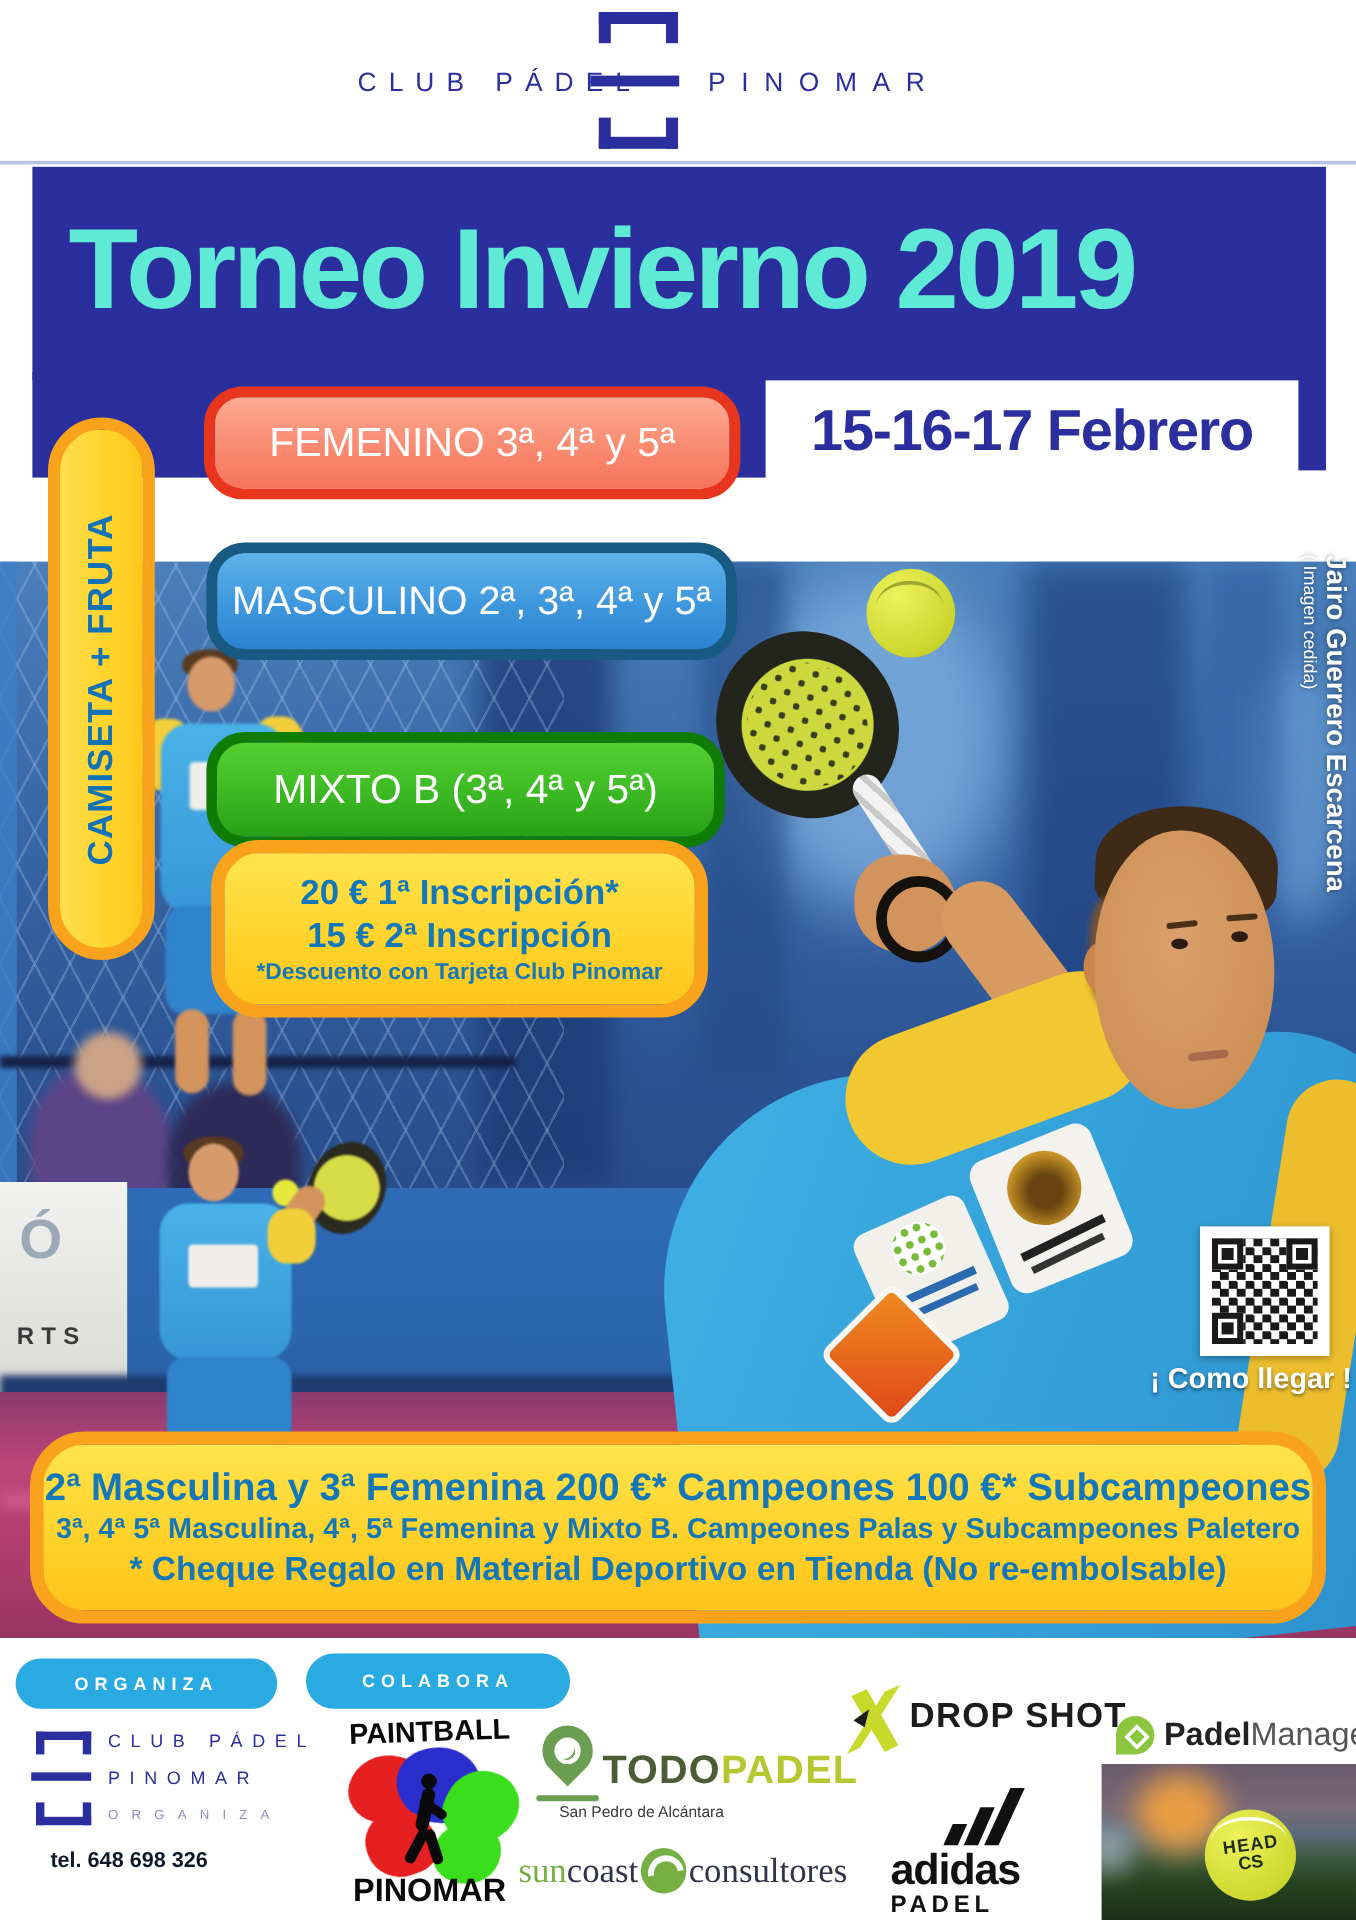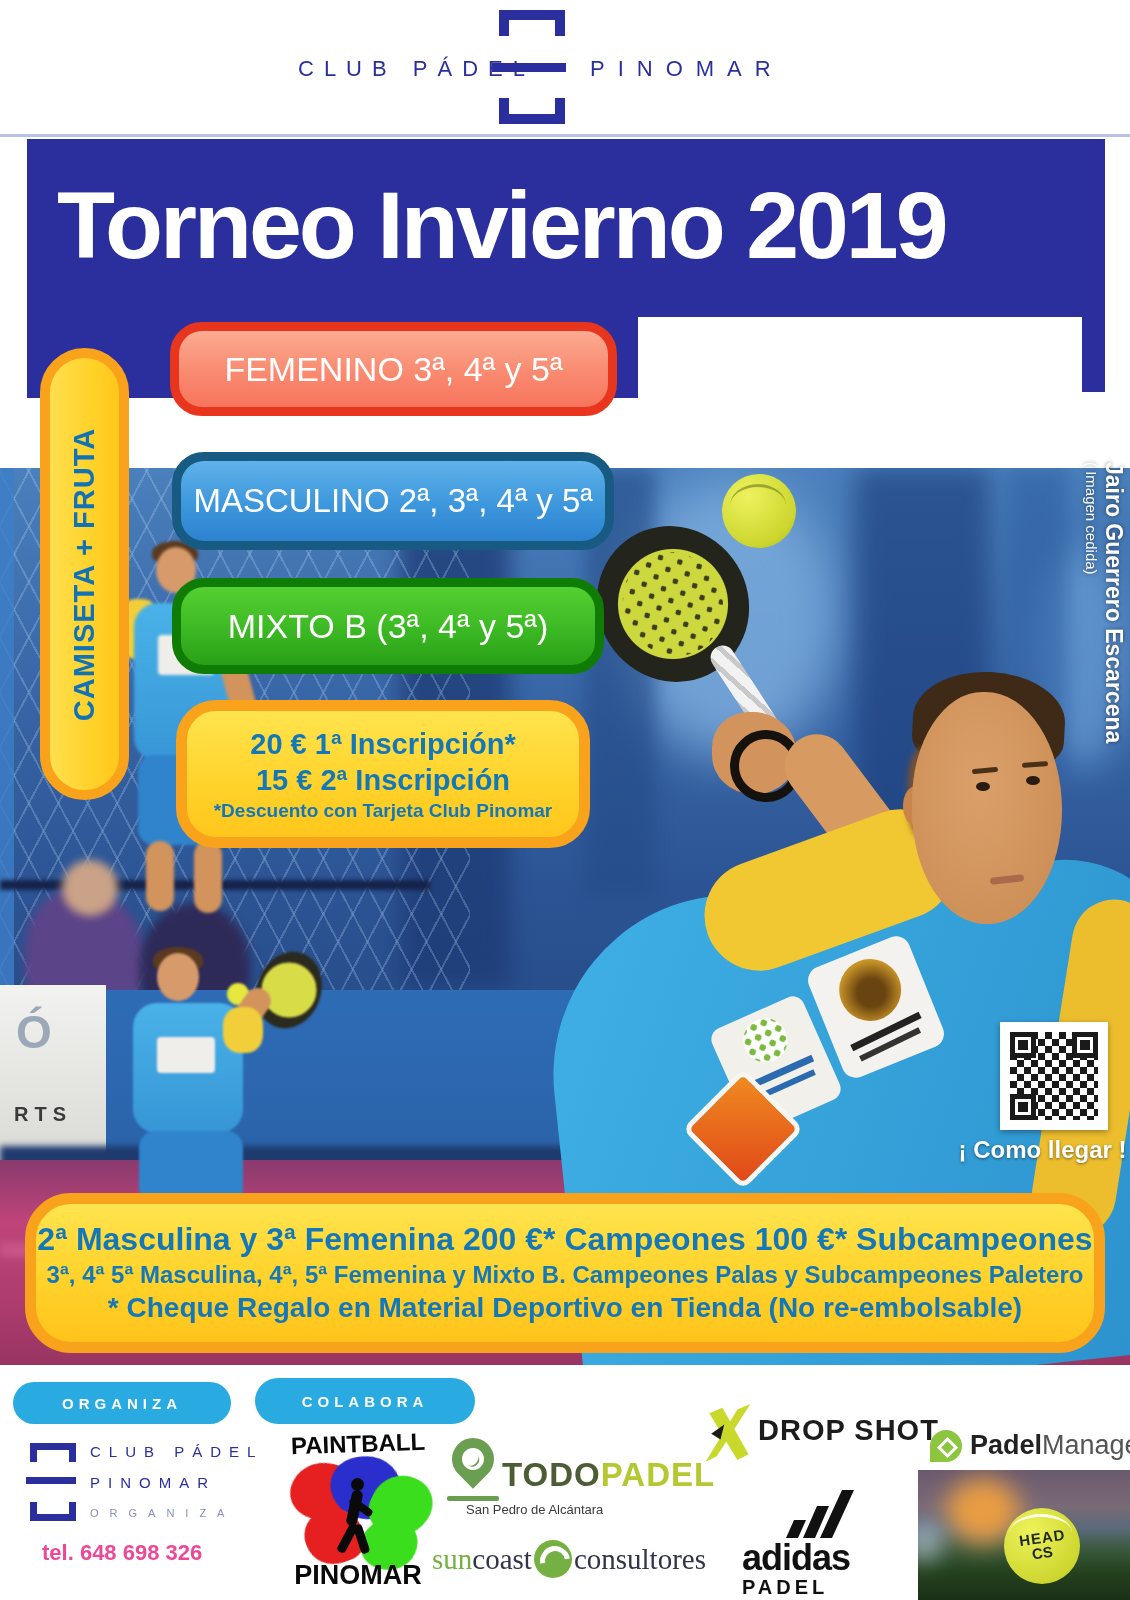--- a/index.html
+++ b/index.html
@@ -12,35 +12,35 @@
   .hdr-right{left:590px;letter-spacing:13px;}
   .hdr-bracket-top{position:absolute;left:499px;top:10px;width:46px;height:16px;
       border:10px solid #2b2f9e;border-bottom:none;}
   .hdr-dash{position:absolute;left:492px;top:63px;width:74px;height:9px;background:#2b2f9e;}
   .hdr-bracket-bottom{position:absolute;left:499px;top:98px;width:46px;height:16px;
       border:10px solid #2b2f9e;border-top:none;}
   .hdr-rule{position:absolute;left:0;top:134px;width:1130px;height:3px;background:#b6c3e6;}
 
   
   .banner{position:absolute;left:27px;top:139px;width:1078px;height:178px;background:#2b2f9e;z-index:2;}
-  .banner-title{position:absolute;left:30px;top:32px;width:1020px;color:#ffffff;
+  .banner-title{position:absolute;left:30px;top:32px;width:1020px;color:#5eead4;
       font-size:95px;font-weight:bold;letter-spacing:-3px;white-space:nowrap;}
   .banner-left-block{position:absolute;left:27px;top:310px;width:611px;height:88px;background:#2b2f9e;z-index:2;}
   .banner-right-tab{position:absolute;left:1082px;top:310px;width:23px;height:82px;background:#2b2f9e;z-index:2;}
   .date{position:absolute;left:640px;top:332px;width:440px;text-align:center;color:#2b2f9e;
       font-size:48px;font-weight:bold;letter-spacing:-1px;z-index:3;white-space:nowrap;}
 
   
   .pill{position:absolute;display:flex;align-items:center;justify-content:center;
       color:#fff;font-size:34px;z-index:5;white-space:nowrap;}
   .pill-femenino{left:170px;top:322px;width:429px;height:76px;border:9px solid #e8351d;border-radius:32px;
       background:linear-gradient(180deg,#fbab92 0%,#f98a70 55%,#f7755c 100%);}
   .pill-masculino{left:172px;top:452px;width:424px;height:80px;border:9px solid #175a82;border-radius:32px;
       background:linear-gradient(180deg,#5fb2ea 0%,#3d97dc 55%,#2c82d0 100%);font-size:33px;}
-  .pill-mixto{left:172px;top:578px;width:414px;height:78px;border:9px solid #0f7c05;border-radius:32px;
+  .pill-mixto{left:172px;top:610px;width:414px;height:78px;border:9px solid #0f7c05;border-radius:32px;
       background:linear-gradient(180deg,#55d032 0%,#3cb824 55%,#28a016 100%);}
 
   
   .side-pill{position:absolute;left:40px;top:348px;width:69px;height:432px;border:10px solid #f9a21b;
       border-radius:46px;background:linear-gradient(90deg,#ffdf4e 0%,#ffd22a 60%,#ffc71c 100%);
       z-index:5;display:flex;align-items:center;justify-content:center;}
   .side-pill span{transform:rotate(-90deg);white-space:nowrap;color:#1272b4;font-weight:bold;
       font-size:29px;letter-spacing:1px;}
 
   
@@ -159,21 +159,21 @@
       font-size:15px;letter-spacing:5px;display:flex;align-items:center;justify-content:center;z-index:6;}
   .organiza{left:13px;top:1382px;width:218px;height:42px;}
   .colabora{left:255px;top:1378px;width:220px;height:46px;}
 
   .ft-bracket-top{position:absolute;left:30px;top:1443px;width:32px;height:12px;border:7px solid #2b2f9e;border-bottom:none;}
   .ft-dash{position:absolute;left:26px;top:1477px;width:50px;height:7px;background:#2b2f9e;}
   .ft-bracket-bottom{position:absolute;left:30px;top:1502px;width:32px;height:12px;border:7px solid #2b2f9e;border-top:none;}
   .ft-club-line{position:absolute;left:90px;color:#2b2f9e;font-size:15px;letter-spacing:8px;white-space:nowrap;}
   .ft-club1{top:1443px;} .ft-club2{top:1474px;}
   .ft-club3{top:1507px;font-size:11px;letter-spacing:11px;color:#8a8fc0;}
-  .ft-phone{position:absolute;left:42px;top:1540px;color:#ec4899;font-size:22px;font-weight:bold;}
+  .ft-phone{position:absolute;left:42px;top:1540px;color:#0f172a;font-size:18px;font-weight:bold;}
 
   .paintball{position:absolute;left:283px;top:1430px;width:150px;height:162px;}
   .pb-top{position:absolute;left:0;top:0;width:150px;text-align:center;font-weight:900;font-size:24px;
       color:#0a0a0a;transform:rotate(-2deg);letter-spacing:0px;}
   .pb-bottom{position:absolute;left:0;top:130px;width:150px;text-align:center;font-weight:900;font-size:27px;color:#0a0a0a;}
   .pb-splat{position:absolute;filter:blur(.5px);}
   .pb-s1{left:8px;top:32px;width:62px;height:58px;background:#e62020;border-radius:60% 40% 55% 45%;transform:rotate(15deg);}
   .pb-s2{left:48px;top:26px;width:70px;height:64px;background:#2a2ecc;border-radius:45% 55% 40% 60%;transform:rotate(-10deg);}
   .pb-s3{left:88px;top:45px;width:60px;height:62px;background:#3ade1c;border-radius:55% 45% 60% 40%;transform:rotate(25deg);}
   .pb-s4{left:22px;top:78px;width:58px;height:56px;background:#e62020;border-radius:50% 60% 40% 55%;transform:rotate(-20deg);}
@@ -241,20 +241,21 @@
   <div class="hdr-dash"></div>
   <div class="hdr-bracket-bottom"></div>
   <div class="hdr-text hdr-right">PINOMAR</div>
   <div class="hdr-rule"></div>
 
   <div class="banner">
     <div class="banner-title">Torneo Invierno 2019</div>
   </div>
   <div class="banner-left-block"></div>
   <div class="banner-right-tab"></div>
+  <div class="date">15-16-17 Febrero</div>
 
   <div class="photo">
     <div class="ph ph-glow1"></div>
     <div class="ph ph-glow2"></div>
     <div class="ph ph-post1"></div>
     <div class="ph ph-post2"></div>
     <div class="ph ph-post3"></div>
     <div class="ph ph-post4"></div>
     <div class="ph ph-fence"></div>
     <div class="ph ph-fence-post"></div>

